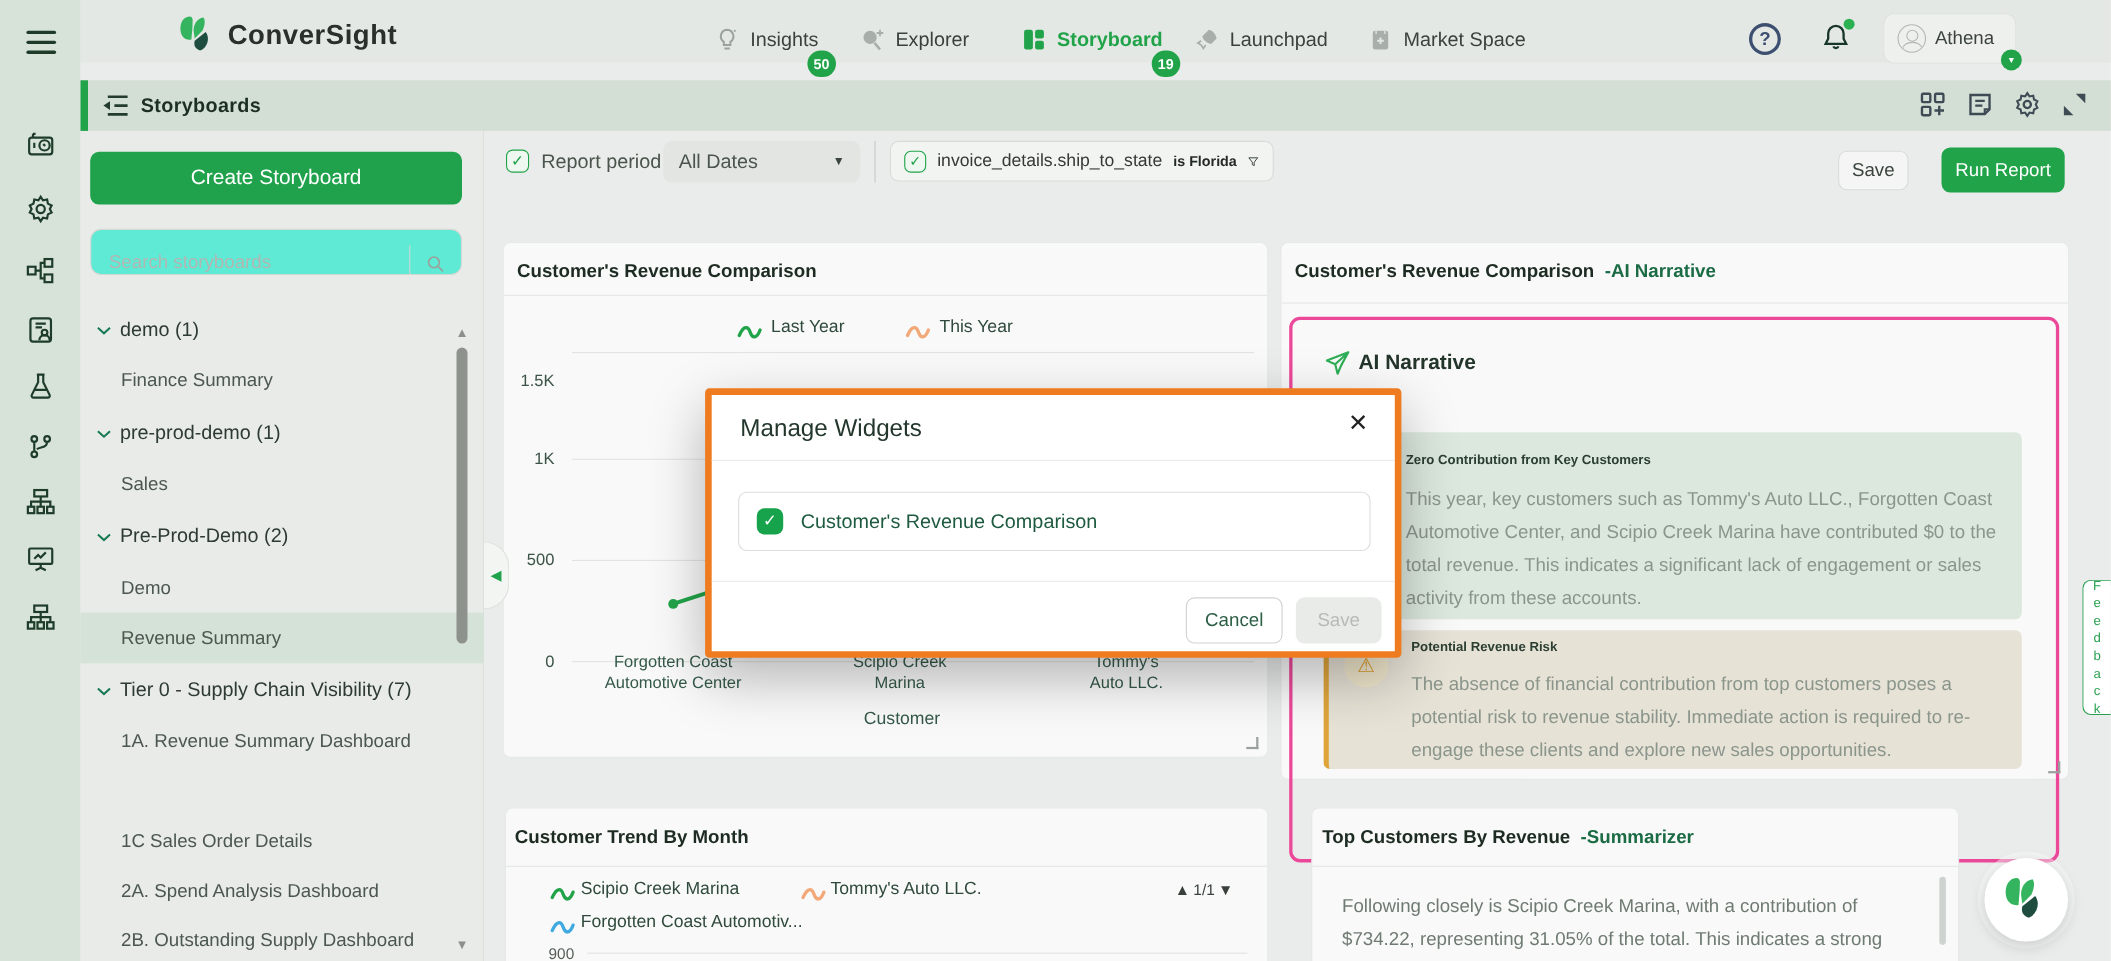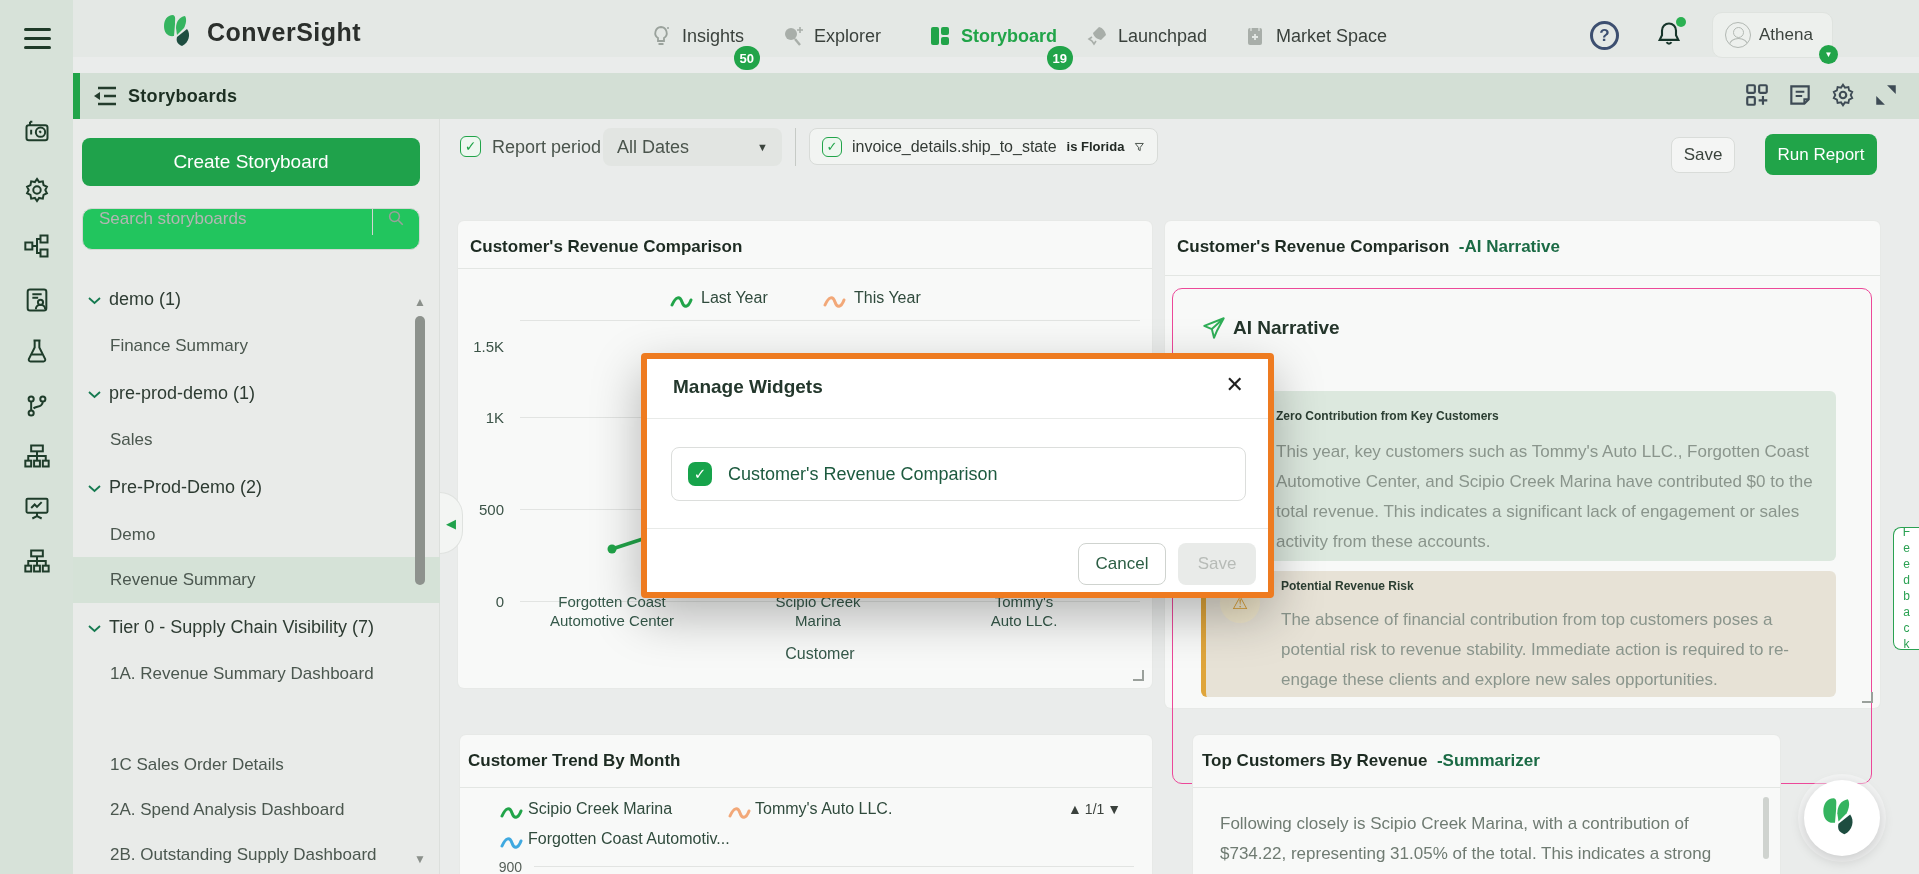--- a/index.html
+++ b/index.html
@@ -50,21 +50,21 @@
   .chip .chk { width:20px; height:20px; border:1.5px solid #21a449; background:#eef7f0; border-radius:6px; color:#21a449; font-size:13px; font-weight:700; text-align:center; line-height:18px; flex:none; }
   .chip-txt { font-size:16px; color:#333a35; white-space:nowrap; }
   .chip-bold { font-size:13px; font-weight:700; color:#222924; white-space:nowrap; }
   .funnel { margin-left:auto; }
   .btn-save { position:absolute; left:1671px; top:137px; width:64px; height:36px; background:#f4f5f4; border:1px solid #d9dcd9; border-radius:8px; font-size:17px; color:#3a433c; display:flex; align-items:center; justify-content:center; cursor:pointer; }
   .btn-run { position:absolute; left:1765px; top:134px; width:112px; height:41px; background:#21a449; border-radius:8px; font-size:17px; font-weight:500; color:#fff; display:flex; align-items:center; justify-content:center; cursor:pointer; }
 
   
   .sidebar { position:absolute; left:73px; top:119px; width:367px; height:755px; background:#e9ebe9; border-right:1px solid #dcdfdc; z-index:3; }
   .btn-create { position:absolute; left:9px; top:19px; width:338px; height:48px; background:#1fa24b; border-radius:8px; color:#fff; font-size:19px; display:flex; align-items:center; justify-content:center; cursor:pointer; }
-  .search-box { position:absolute; left:9px; top:89px; width:338px; height:42px; background:#22c55e; border:1px solid #d4d7d4; border-radius:10px; display:flex; align-items:flex-start; }
+  .search-box { position:absolute; left:9px; top:89px; width:338px; height:42px; background:#5eead4; border:1px solid #d4d7d4; border-radius:10px; display:flex; align-items:flex-end; }
   .search-box input { flex:1; border:none; outline:none; background:transparent; font-size:17px; color:#555; padding:0 16px; font-family:inherit; }
   .search-box input::placeholder { color:#b3b6b3; }
   .search-div { width:1px; height:26px; background:#d2d5d2; }
   .search-ic { width:46px; display:flex; align-items:center; justify-content:center; cursor:pointer; }
   .tree-row { position:absolute; left:0; width:367px; height:46px; display:flex; align-items:center; cursor:pointer; }
   .tree-row.group { padding-left:15px; font-size:18px; color:#2d3b32; gap:8px; }
   .tree-row.child { padding-left:37px; font-size:17px; color:#4b574f; }
   .tree-row.selected { background:#d5e2d7; }
   .chev svg { width:13px; height:9px; }
   .sb-scroll-up { position:absolute; left:341px; top:176px; color:#8b908b; font-size:12px; cursor:pointer; }
@@ -79,36 +79,36 @@
   .card-div { position:absolute; left:0; width:100%; height:1px; background:#e3e6e3; }
   .squig { position:absolute; width:23px; height:15px; }
   .leg-lb { position:absolute; font-size:16px; color:#2f4a3c; }
   .ytick { position:absolute; width:42px; text-align:right; font-size:15px; color:#3c5448; }
   .grid-h { position:absolute; height:1px; background:#e2e4e2; }
   .xcat { position:absolute; width:170px; text-align:center; font-size:15px; line-height:19px; color:#35594a; }
   .xlabel { position:absolute; text-align:center; font-size:16px; color:#35594a; }
   .corner { position:absolute; width:11px; height:11px; border-right:2px solid #9aa09b; border-bottom:2px solid #9aa09b; cursor:nwse-resize; }
 
   
-  .inner-card { position:absolute; left:7px; top:67px; width:700px; height:496px; border:1px solid #ec4899; border-radius:10px; overflow:hidden; }
+  .inner-card { position:absolute; left:7px; top:67px; width:700px; height:496px; border:3px solid #ec4899; border-radius:10px; overflow:hidden; }
   .ai-head { position:absolute; left:60px; top:28px; font-size:19px; font-weight:700; color:#24352b; }
   .nblock1 { position:absolute; left:28px; top:102px; width:635px; height:170px; background:#dce8de; border-radius:6px; }
   .nblock2 { position:absolute; left:28px; top:282px; width:635px; height:126px; background:#e7e2d6; border-left:5px solid #dfa53b; border-radius:6px; }
   .nb-title { position:absolute; left:75px; font-size:12px; font-weight:700; color:#2b3e32; }
   .nb-body { position:absolute; left:75px; width:552px; font-size:17px; color:#8a958c; line-height:30px; }
   .warn-circle { position:absolute; left:14px; top:12px; width:40px; height:40px; border-radius:50%; background:#f0e7cc; color:#d99a2b; font-size:18px; display:flex; align-items:center; justify-content:center; }
 
   
   .pagin { position:absolute; font-size:14px; color:#3a413c; display:flex; align-items:center; gap:3px; }
   .sum-body { position:absolute; font-size:17px; color:#6f7b72; line-height:30px; }
   .c4-thumb { position:absolute; width:6px; border-radius:3px; background:#cfd3cf; cursor:pointer; }
 
   
   .modal { position:absolute; left:641px; top:353px; width:633px; height:245px; background:#fff; border:6px solid #ee7b20; border-radius:4px; box-shadow:0 18px 50px rgba(0,0,0,0.28); z-index:50; }
-  .modal-title { position:absolute; left:26px; top:17px; font-size:19px; font-weight:700; color:#23372c; }
+  .modal-title { position:absolute; left:26px; top:17px; font-size:22px; font-weight:400; color:#23372c; }
   .modal-close { position:absolute; right:24px; top:13px; font-size:22px; color:#222; cursor:pointer; }
   .m-div { position:absolute; left:0; width:100%; height:1px; background:#e8eae8; }
   .m-item { position:absolute; left:24px; top:88px; width:575px; height:54px; border:1px solid #dcdedc; border-radius:8px; display:flex; align-items:center; gap:16px; padding:0 16px; cursor:pointer; }
   .check-solid { width:24px; height:24px; background:#17a34b; border-radius:7px; color:#fff; font-size:15px; font-weight:700; text-align:center; line-height:24px; flex:none; }
   .m-item-label { font-size:18px; color:#1d5a3f; }
   .m-cancel { position:absolute; left:431px; top:184px; width:88px; height:42px; background:#fff; border:1px solid #cfd3cf; border-radius:8px; font-size:17px; color:#2c5e44; display:flex; align-items:center; justify-content:center; cursor:pointer; }
   .m-save { position:absolute; left:531px; top:184px; width:78px; height:42px; background:#e9ebe9; border:none; border-radius:8px; font-size:17px; color:#b7bbb7; display:flex; align-items:center; justify-content:center; cursor:not-allowed; }
 
   
   .feedback { position:absolute; left:1893px; top:527px; width:26px; height:123px; background:#fff; border:1px solid #2aa152; border-right:none; border-radius:8px 0 0 8px; z-index:40; display:flex; align-items:center; justify-content:center; cursor:pointer; }

